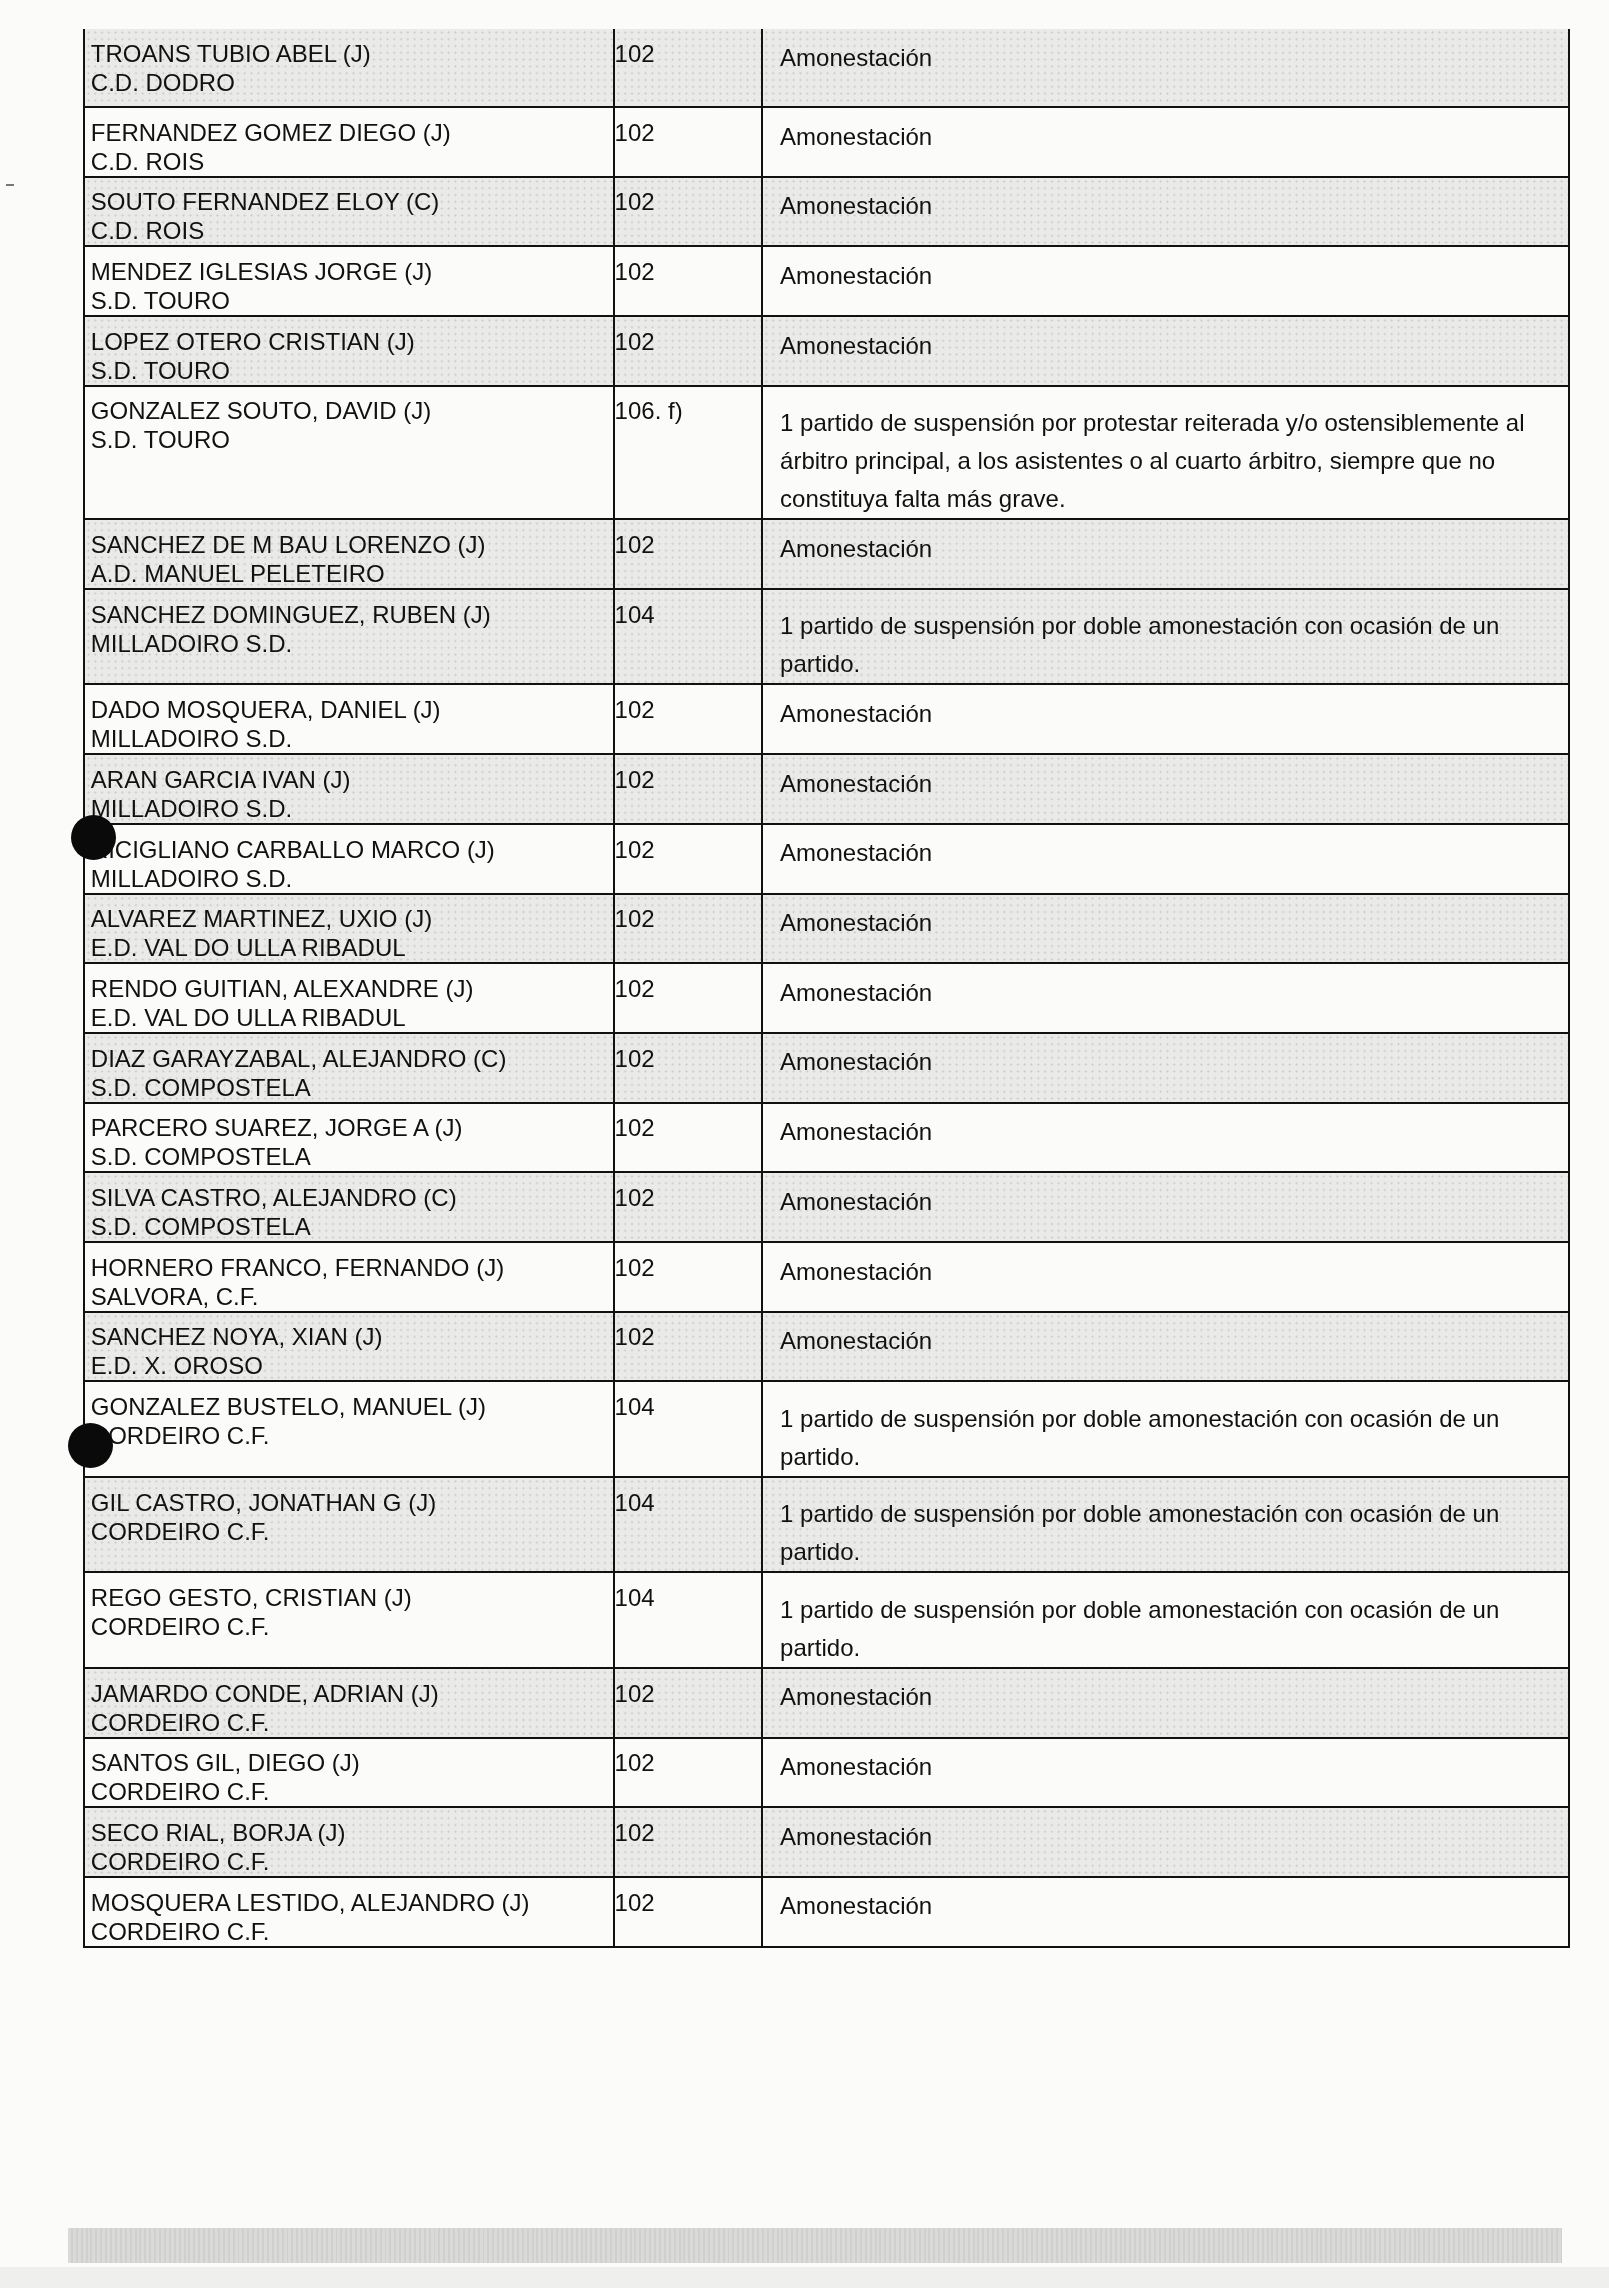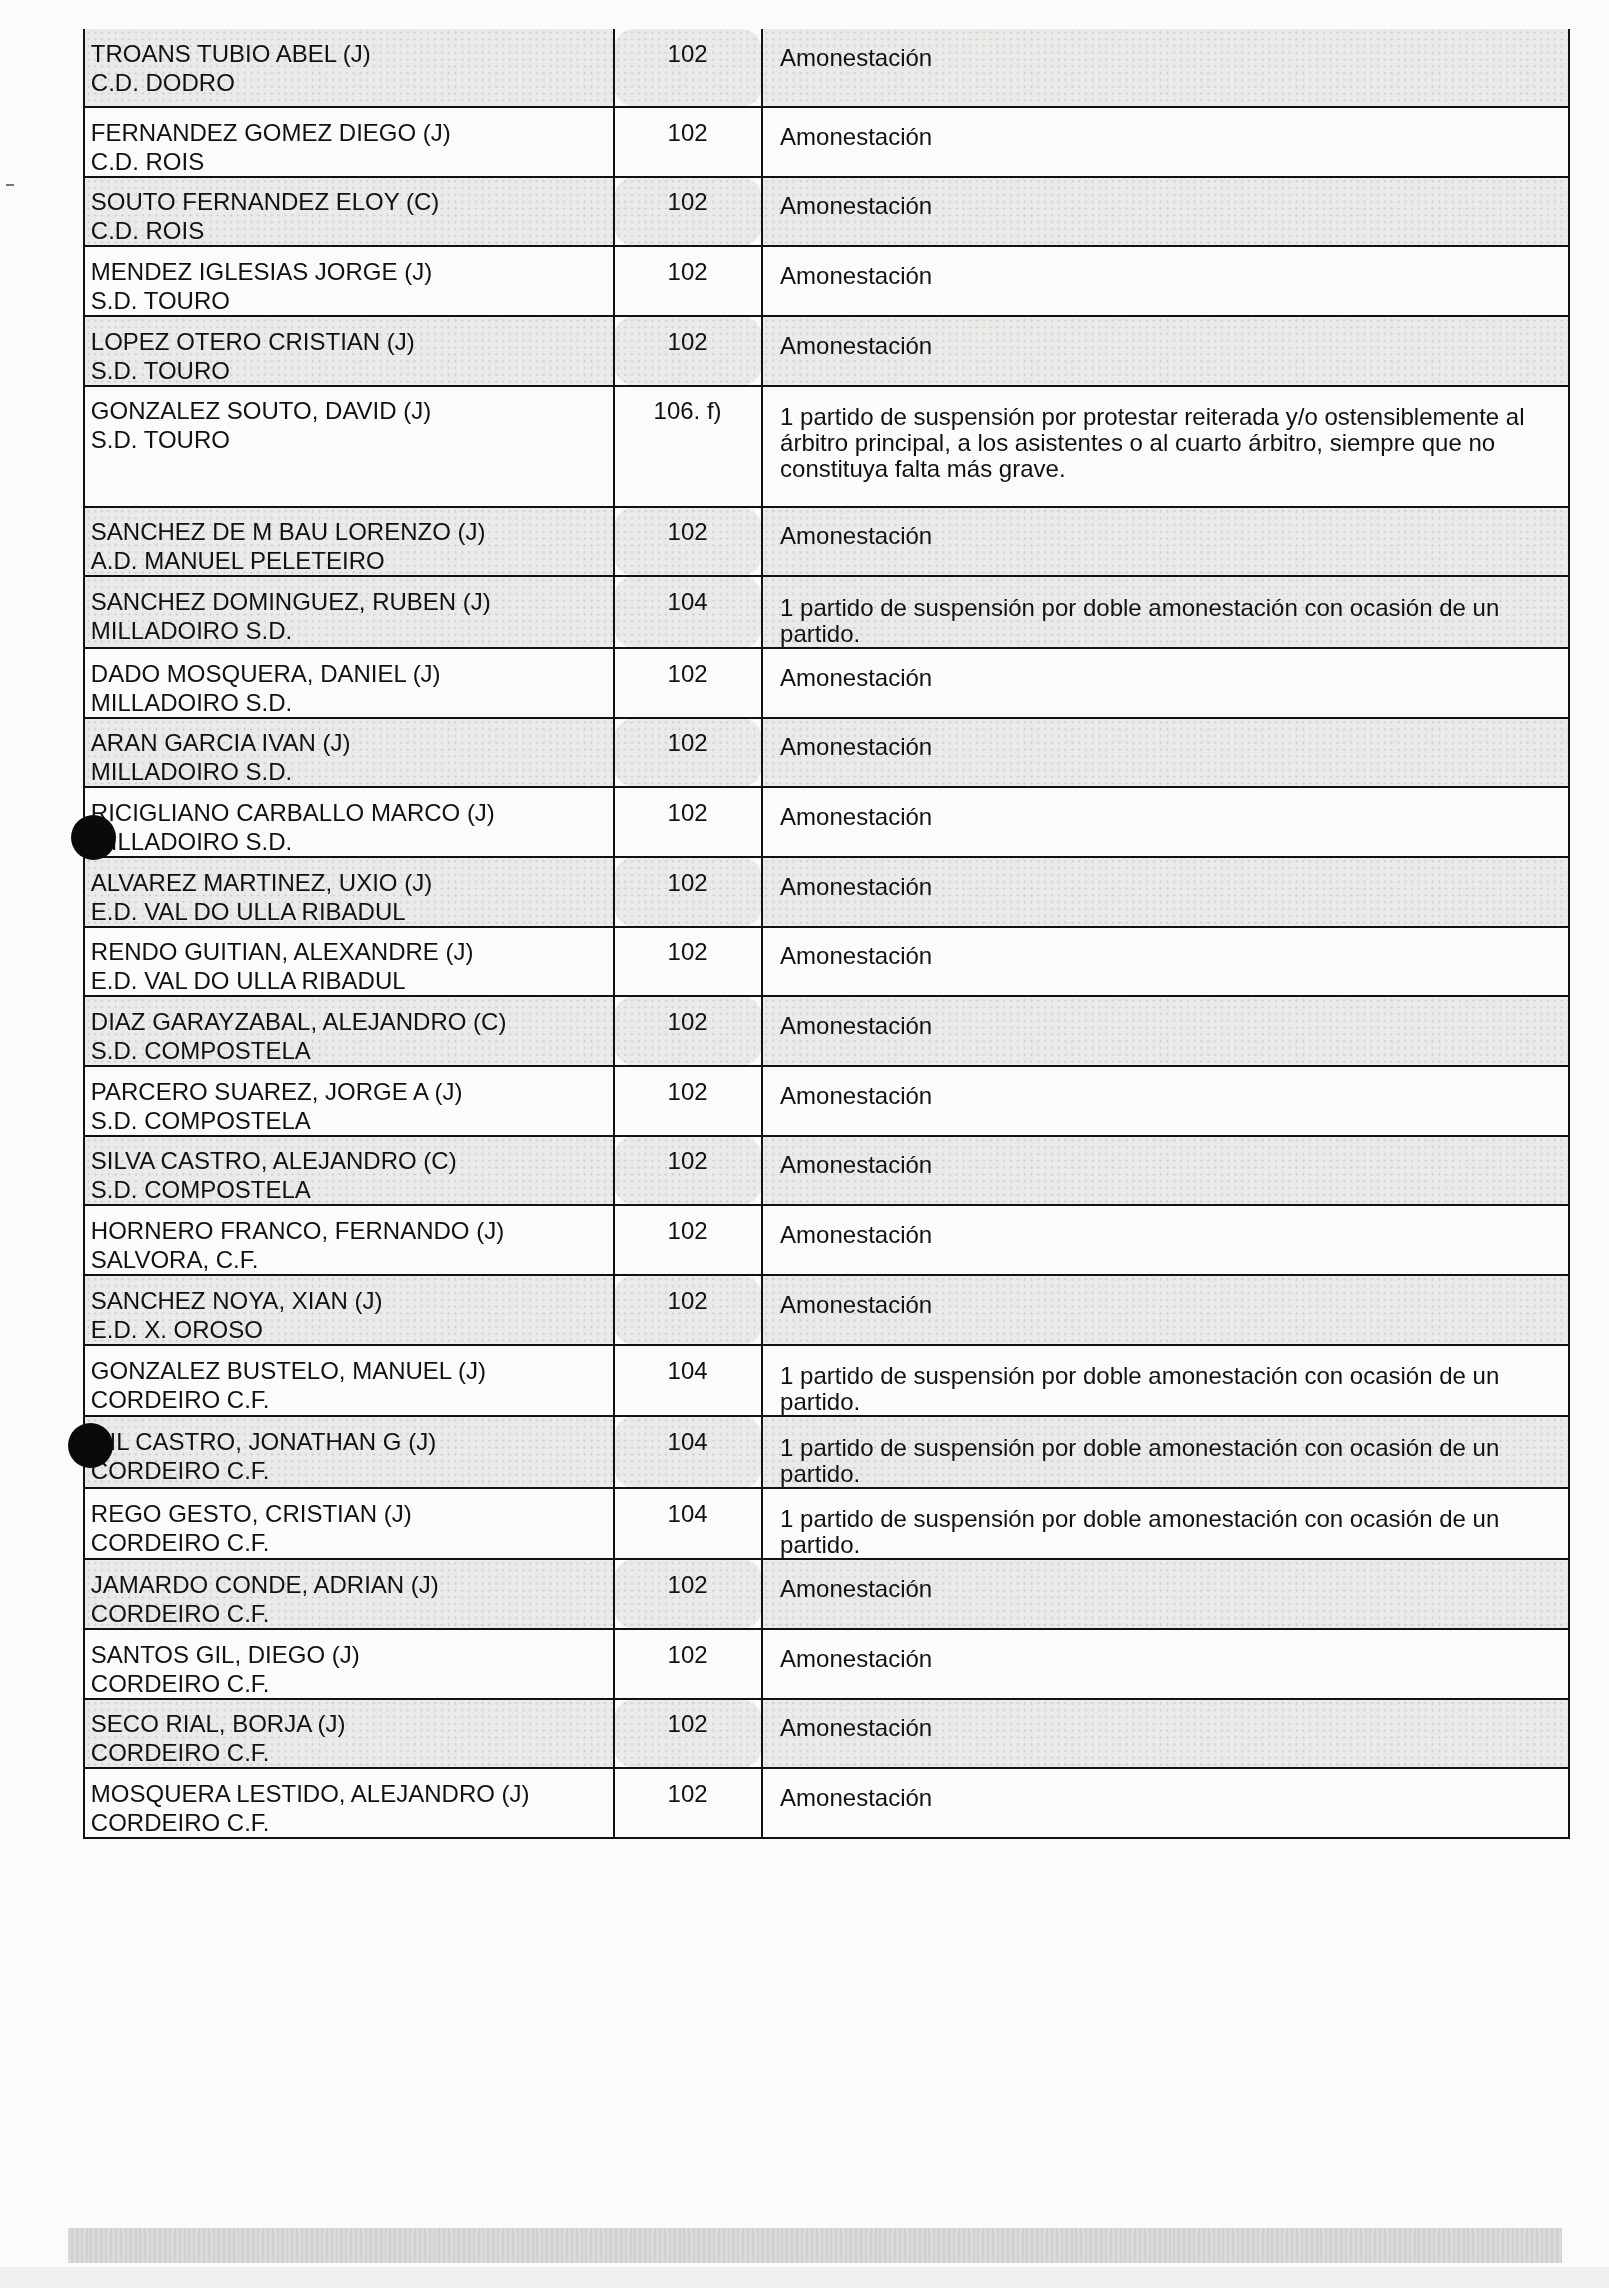--- a/index.html
+++ b/index.html
@@ -26,23 +26,23 @@
   table.sanctions tr { height: 64px; }
   table.sanctions tr.first { height: 78px; margin-left: 40px; }
   table.sanctions tr.tall { height: 121px; }
   table.sanctions tr.shaded td {
     background-color: #eaeae8;
     background-image: radial-gradient(#c9c9c6 0.9px, transparent 1.1px);
     background-size: 6.8px 6.8px;
   }
   table.sanctions tr:first-child td { border-top: none; }
   td.col-player { width: 516px; padding: 9.7px 5.8px 0 5.8px !important; }
-  td.col-article { width: 146px; text-align: center; padding-top: 9.7px !important; border-radius: 21px; }
+  td.col-article { width: 146px; text-align: left; padding-top: 9.7px !important; }
   td.col-sanction { padding: 13.6px 7.8px 0 17.5px !important; }
-  td.col-sanction.long { padding-top: 17.5px !important; line-height: 26px; }
+  td.col-sanction.long { padding-top: 17.5px !important; line-height: 38px; }
   .player-name, .player-club { display: block; white-space: nowrap; }
   .hole {
     position: absolute; width: 45px; height: 45px; border-radius: 50%; background: #0a0a0a;
   }
   .tick { position: absolute; left: 5.8px; top: 184px; width: 7.8px; height: 1.9px; background: #777; }
 </style>
 </head>
 <body>
 
 <div class="tick"></div>

